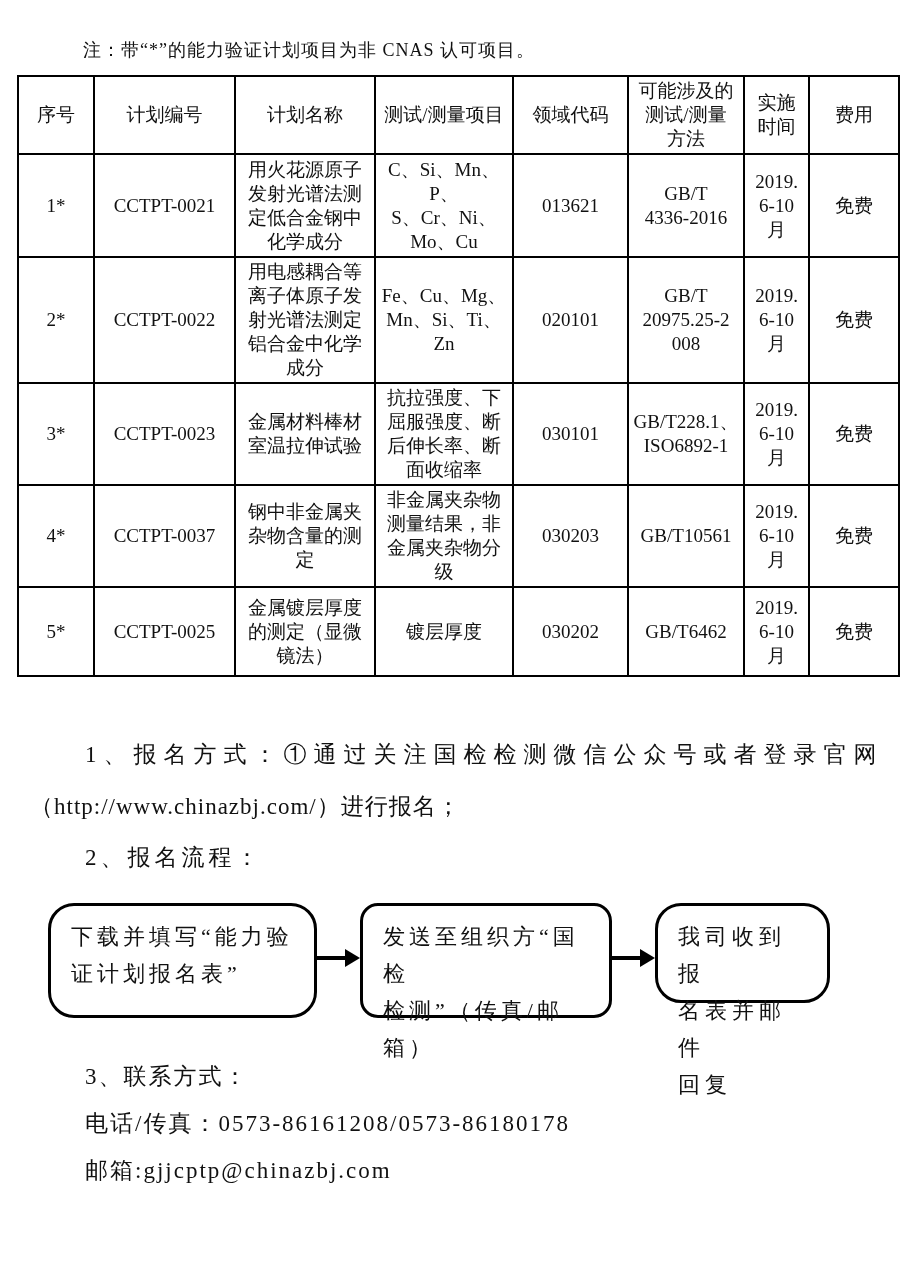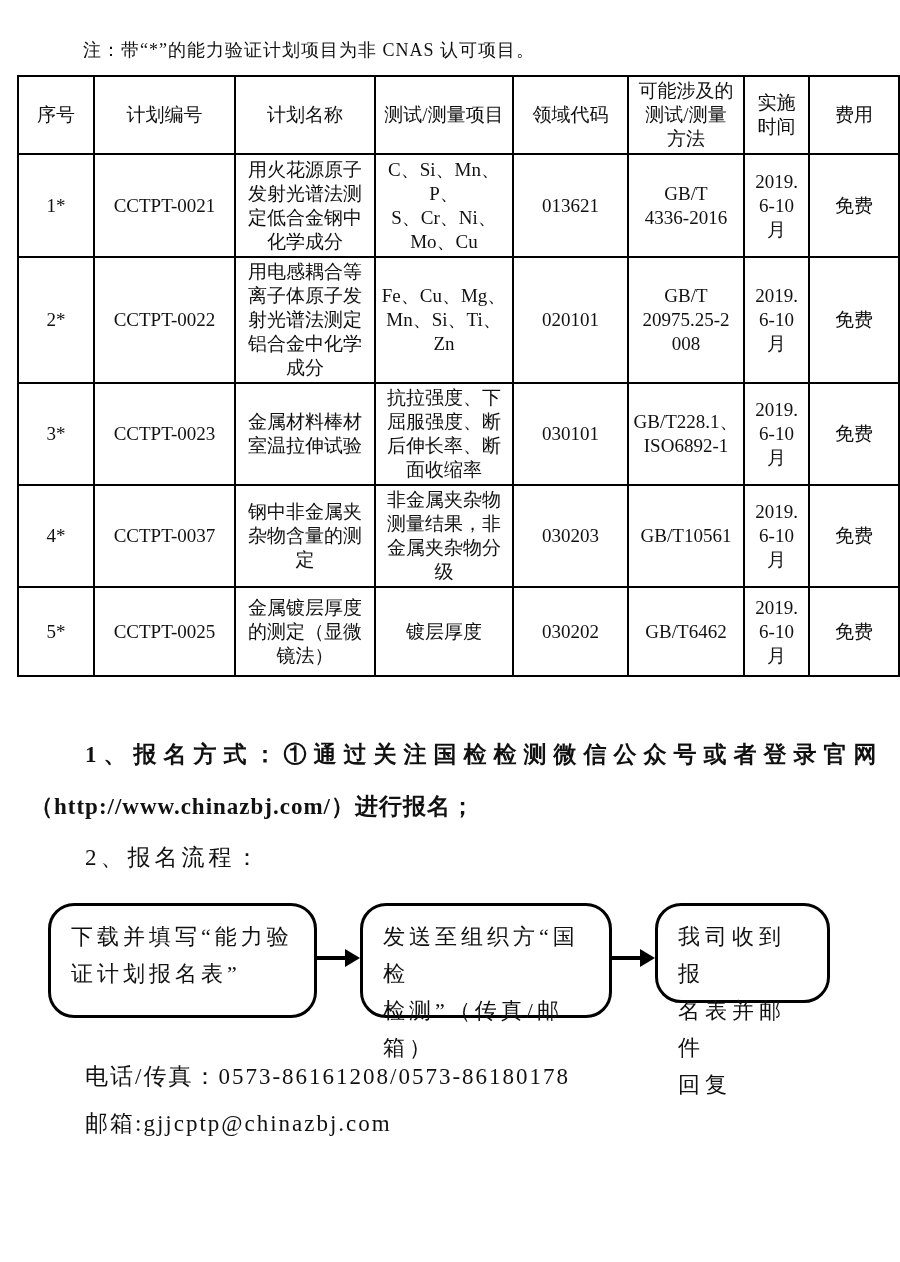--- a/index.html
+++ b/index.html
@@ -13,33 +13,33 @@
   .intro .l1{padding-left:53px;letter-spacing:1px;}
   .note{margin:4px 0 8px 30px;padding-left:53px;font-size:18px;line-height:34px;letter-spacing:1px;}
   
   table.prog{border-collapse:collapse;margin:8px 0 0 17px;table-layout:fixed;}
   table.prog th,table.prog td{
     border:2px solid #000;text-align:center;vertical-align:middle;
     font-size:19px;line-height:24px;font-weight:normal;
     white-space:pre-line;padding:2px 3px;overflow:hidden;
   }
   
-  .signup{margin:52px 0 0 30px;font-size:23px;line-height:52px;font-weight:bold;}
+  .signup{margin:52px 0 0 30px;font-size:23px;line-height:52px;}
   .signup .l1{padding-left:55px;letter-spacing:7px;white-space:nowrap;}
   .signup .l2{letter-spacing:1px;}
   .para2{margin:8px 0 0 85px;font-size:23px;line-height:34px;letter-spacing:4px;font-family:Liberation Serif, serif;}
   
   .flow{display:flex;align-items:flex-start;margin:28px 0 0 38px;height:120px;padding-left:10px;}
   .flow-box{
     border:3px solid #000;border-radius:26px;background:#fff;
     font-size:22px;line-height:37px;letter-spacing:4px;
     padding:12px 18px 0 20px;box-sizing:border-box;white-space:pre-line;
   }
   .box1{width:269px;height:115px;}
-  .box2{width:252px;height:115px;}
+  .box2{width:252px;height:115px;border-radius:18px;}
   .box3{width:175px;height:100px;letter-spacing:5px;}
   .flow-arrow{width:43px;height:18px;margin-top:46px;position:relative;flex:none;}
   .flow-arrow .shaft{position:absolute;left:0;top:7px;width:29px;height:4px;background:#000;}
   .flow-arrow .head{
     position:absolute;left:28px;top:0;width:0;height:0;
     border-left:15px solid #000;border-top:9px solid transparent;border-bottom:9px solid transparent;
   }
   
   .contact{margin:30px 0 0 30px;font-size:23px;line-height:47px;}
   .contact div{padding-left:55px;letter-spacing:2px;}
@@ -189,17 +189,18 @@
     <div class="flow-arrow">
         <div class="shaft"></div>
         <div class="head"></div>
       </div>
     <div class="flow-box box3">我司收到报
 名表并邮件
 回复</div>
   </div>
 
   <div class="contact">
+    <div>3、联系方式：</div>
     <div>电话/传真：0573-86161208/0573-86180178</div>
     <div>邮箱:gjjcptp@chinazbj.com</div>
   </div>
 
 </div>
 
 </body></html>

